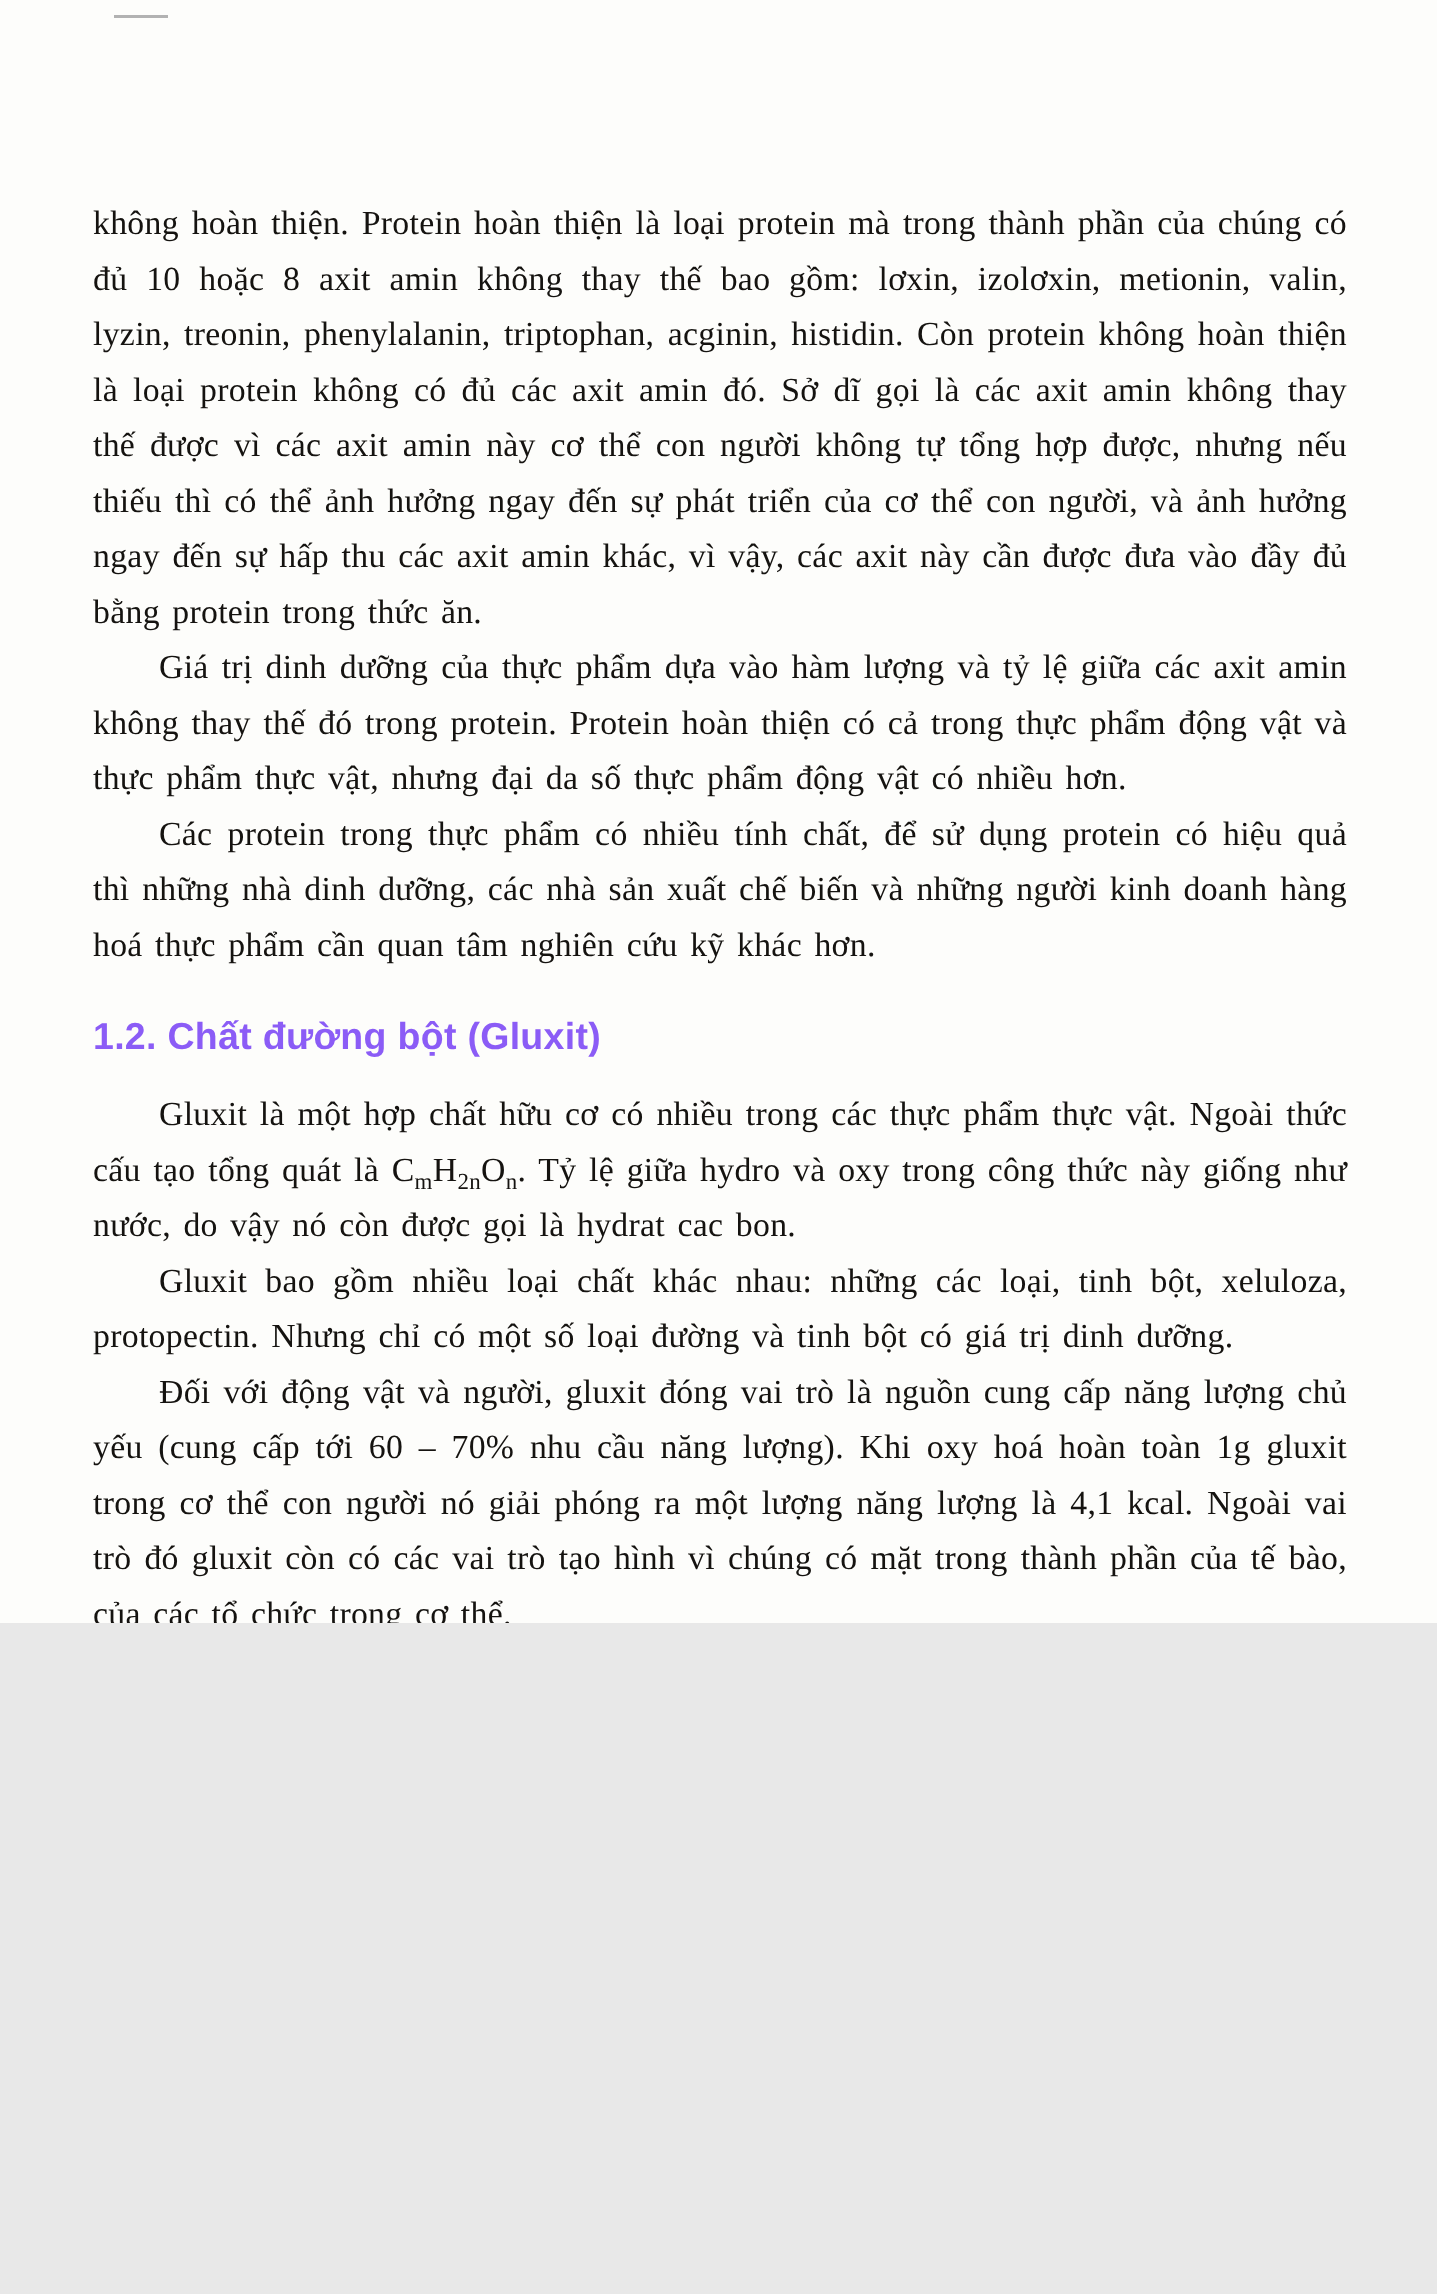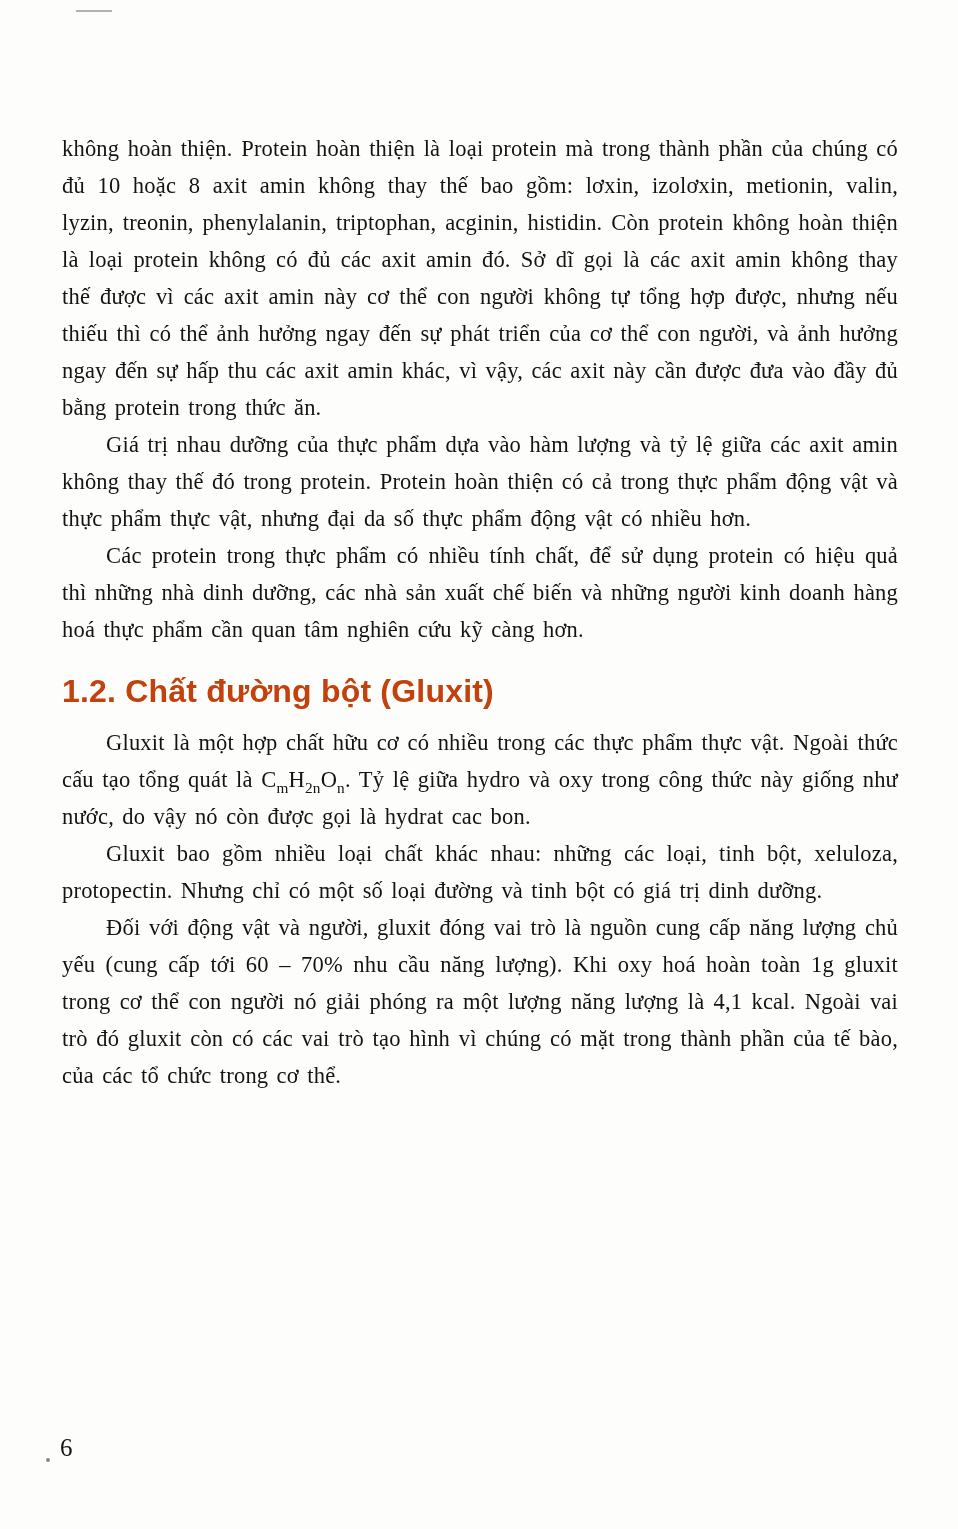--- a/index.html
+++ b/index.html
@@ -3,21 +3,21 @@
 <meta charset="utf-8">
 <style>
   html, body {
     margin: 0;
     padding: 0;
     background: #e8e8e8;
   }
   .page {
     position: relative;
     width: 958px;
-    height: 1529px;
+    height: 1082px;
     margin: 0 auto;
     background: #fdfdfb;
     color: #151310;
     font-family: "Liberation Serif", "DejaVu Serif", serif;
     overflow: hidden;
   }
   .scan-artifact-top {
     position: absolute;
     left: 76px;
     top: 10px;
@@ -40,24 +40,24 @@
     word-spacing: 2.5px;
     letter-spacing: 0.2px;
   }
   p.indent {
     text-indent: 44px;
   }
   .section-heading {
     margin: 27px 0 17px 0;
     font-family: "Liberation Sans", "DejaVu Sans", sans-serif;
     font-weight: bold;
-    font-size: 32px;
+    font-size: 25px;
     line-height: 32px;
     letter-spacing: 0.2px;
-    color: #c2410c;
+    color: #8b5cf6;
   }
   .formula sub {
     font-size: 68%;
     line-height: 0;
   }
   .page-number {
     position: absolute;
     left: 60px;
     top: 1434px;
     font-size: 25px;
@@ -78,23 +78,23 @@
 <body>
 
 <div class="page">
 
   <div class="scan-artifact-top"></div>
 
   <div class="content">
 
     <p class="body-text">không hoàn thiện. Protein hoàn thiện là loại protein mà trong thành phần của chúng có đủ 10 hoặc 8 axit amin không thay thế bao gồm: lơxin, izolơxin, metionin, valin, lyzin, treonin, phenylalanin, triptophan, acginin, histidin. Còn protein không hoàn thiện là loại protein không có đủ các axit amin đó. Sở dĩ gọi là các axit amin không thay thế được vì các axit amin này cơ thể con người không tự tổng hợp được, nhưng nếu thiếu thì có thể ảnh hưởng ngay đến sự phát triển của cơ thể con người, và ảnh hưởng ngay đến sự hấp thu các axit amin khác, vì vậy, các axit này cần được đưa vào đầy đủ bằng protein trong thức ăn.</p>
 
-    <p class="body-text indent">Giá trị nhau dưỡng của thực phẩm dựa vào hàm lượng và tỷ lệ giữa các axit amin không thay thế đó trong protein. Protein hoàn thiện có cả trong thực phẩm động vật và thực phẩm thực vật, nhưng đại da số thực phẩm động vật có nhiều hơn.</p>
+    <p class="body-text indent">Giá trị dinh dưỡng của thực phẩm dựa vào hàm lượng và tỷ lệ giữa các axit amin không thay thế đó trong protein. Protein hoàn thiện có cả trong thực phẩm động vật và thực phẩm thực vật, nhưng đại da số thực phẩm động vật có nhiều hơn.</p>
 
-    <p class="body-text indent">Các protein trong thực phẩm có nhiều tính chất, để sử dụng protein có hiệu quả thì những nhà dinh dưỡng, các nhà sản xuất chế biến và những người kinh doanh hàng hoá thực phẩm cần quan tâm nghiên cứu kỹ càng hơn.</p>
+    <p class="body-text indent">Các protein trong thực phẩm có nhiều tính chất, để sử dụng protein có hiệu quả thì những nhà dinh dưỡng, các nhà sản xuất chế biến và những người kinh doanh hàng hoá thực phẩm cần quan tâm nghiên cứu kỹ khác hơn.</p>
 
 
     <h2 class="section-heading">1.2. Chất đường bột (Gluxit)</h2>
 
     <p class="body-text indent"><span>Gluxit là một hợp chất hữu cơ có nhiều trong các thực phẩm thực vật. Ngoài thức cấu tạo tổng quát là </span><span class="formula"><span>C</span><sub>m</sub><span>H</span><sub>2n</sub><span>O</span><sub>n</sub></span><span>. Tỷ lệ giữa hydro và oxy trong công thức này giống như nước, do vậy nó còn được gọi là hydrat cac bon.</span></p>
 
     <p class="body-text indent">Gluxit bao gồm nhiều loại chất khác nhau: những các loại, tinh bột, xeluloza, protopectin. Nhưng chỉ có một số loại đường và tinh bột có giá trị dinh dưỡng.</p>
 
     <p class="body-text indent">Đối với động vật và người, gluxit đóng vai trò là nguồn cung cấp năng lượng chủ yếu (cung cấp tới 60 – 70% nhu cầu năng lượng). Khi oxy hoá hoàn toàn 1g gluxit trong cơ thể con người nó giải phóng ra một lượng năng lượng là 4,1 kcal. Ngoài vai trò đó gluxit còn có các vai trò tạo hình vì chúng có mặt trong thành phần của tế bào, của các tổ chức trong cơ thể.</p>
 

